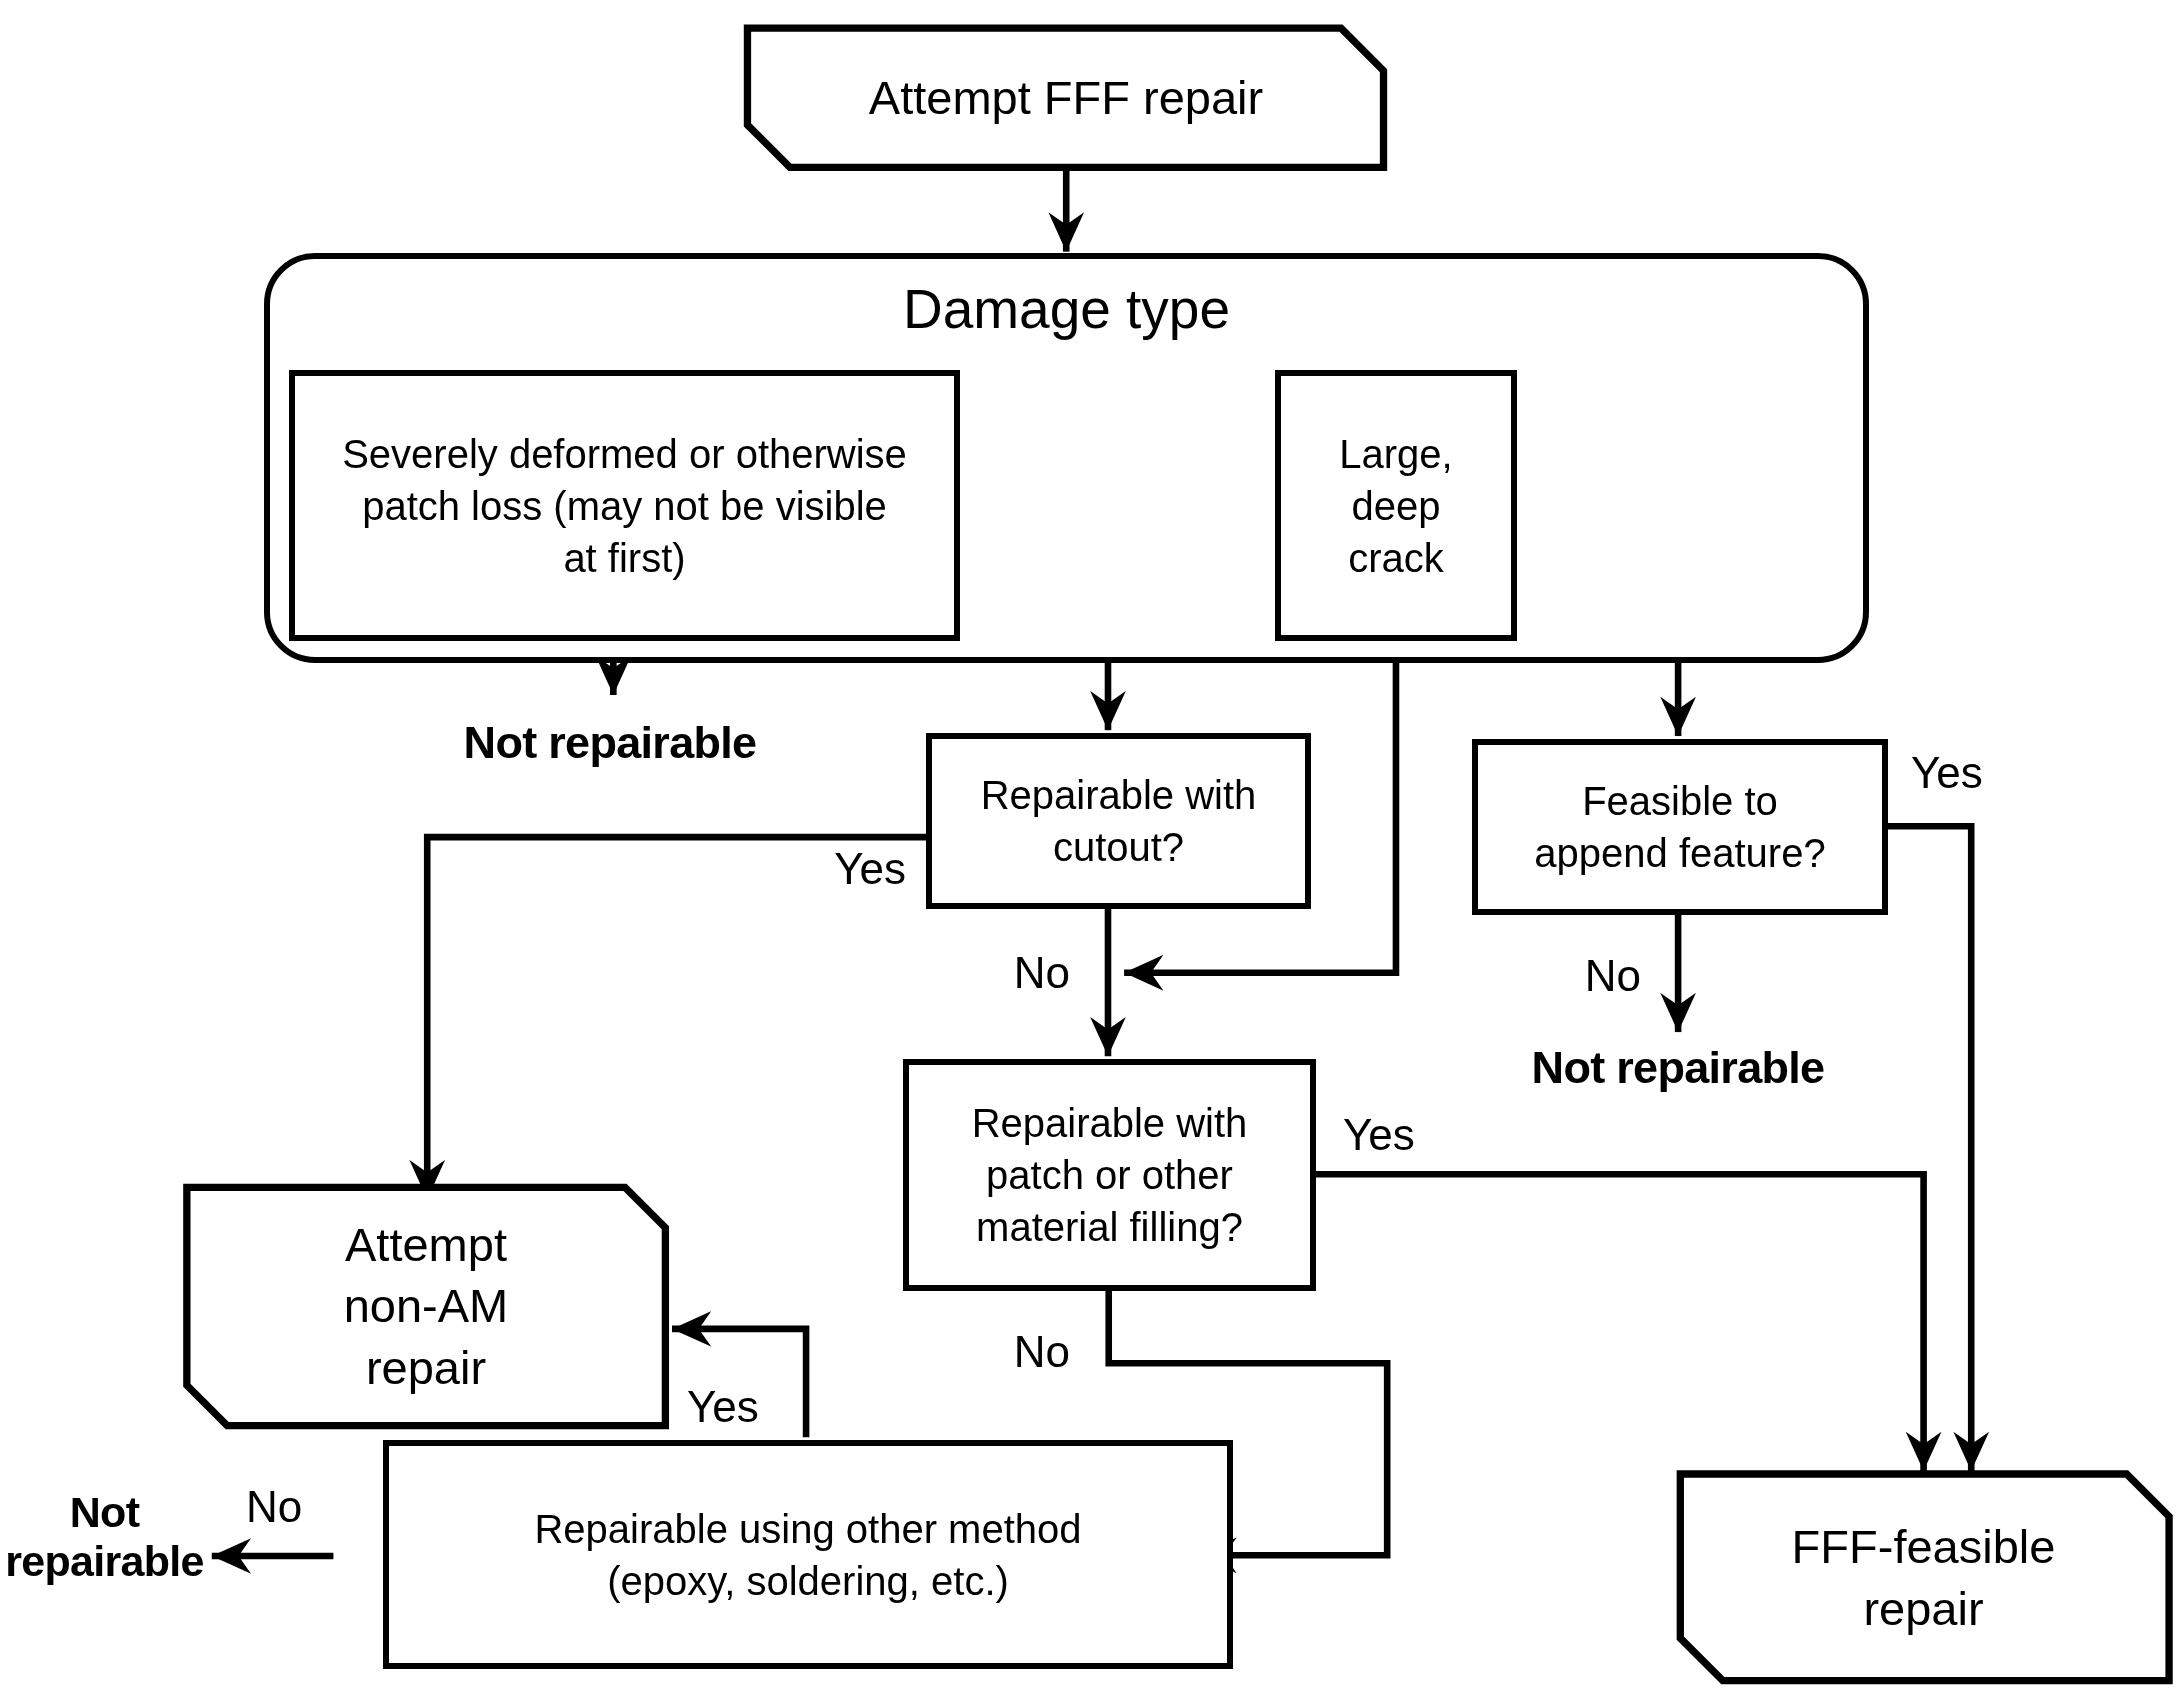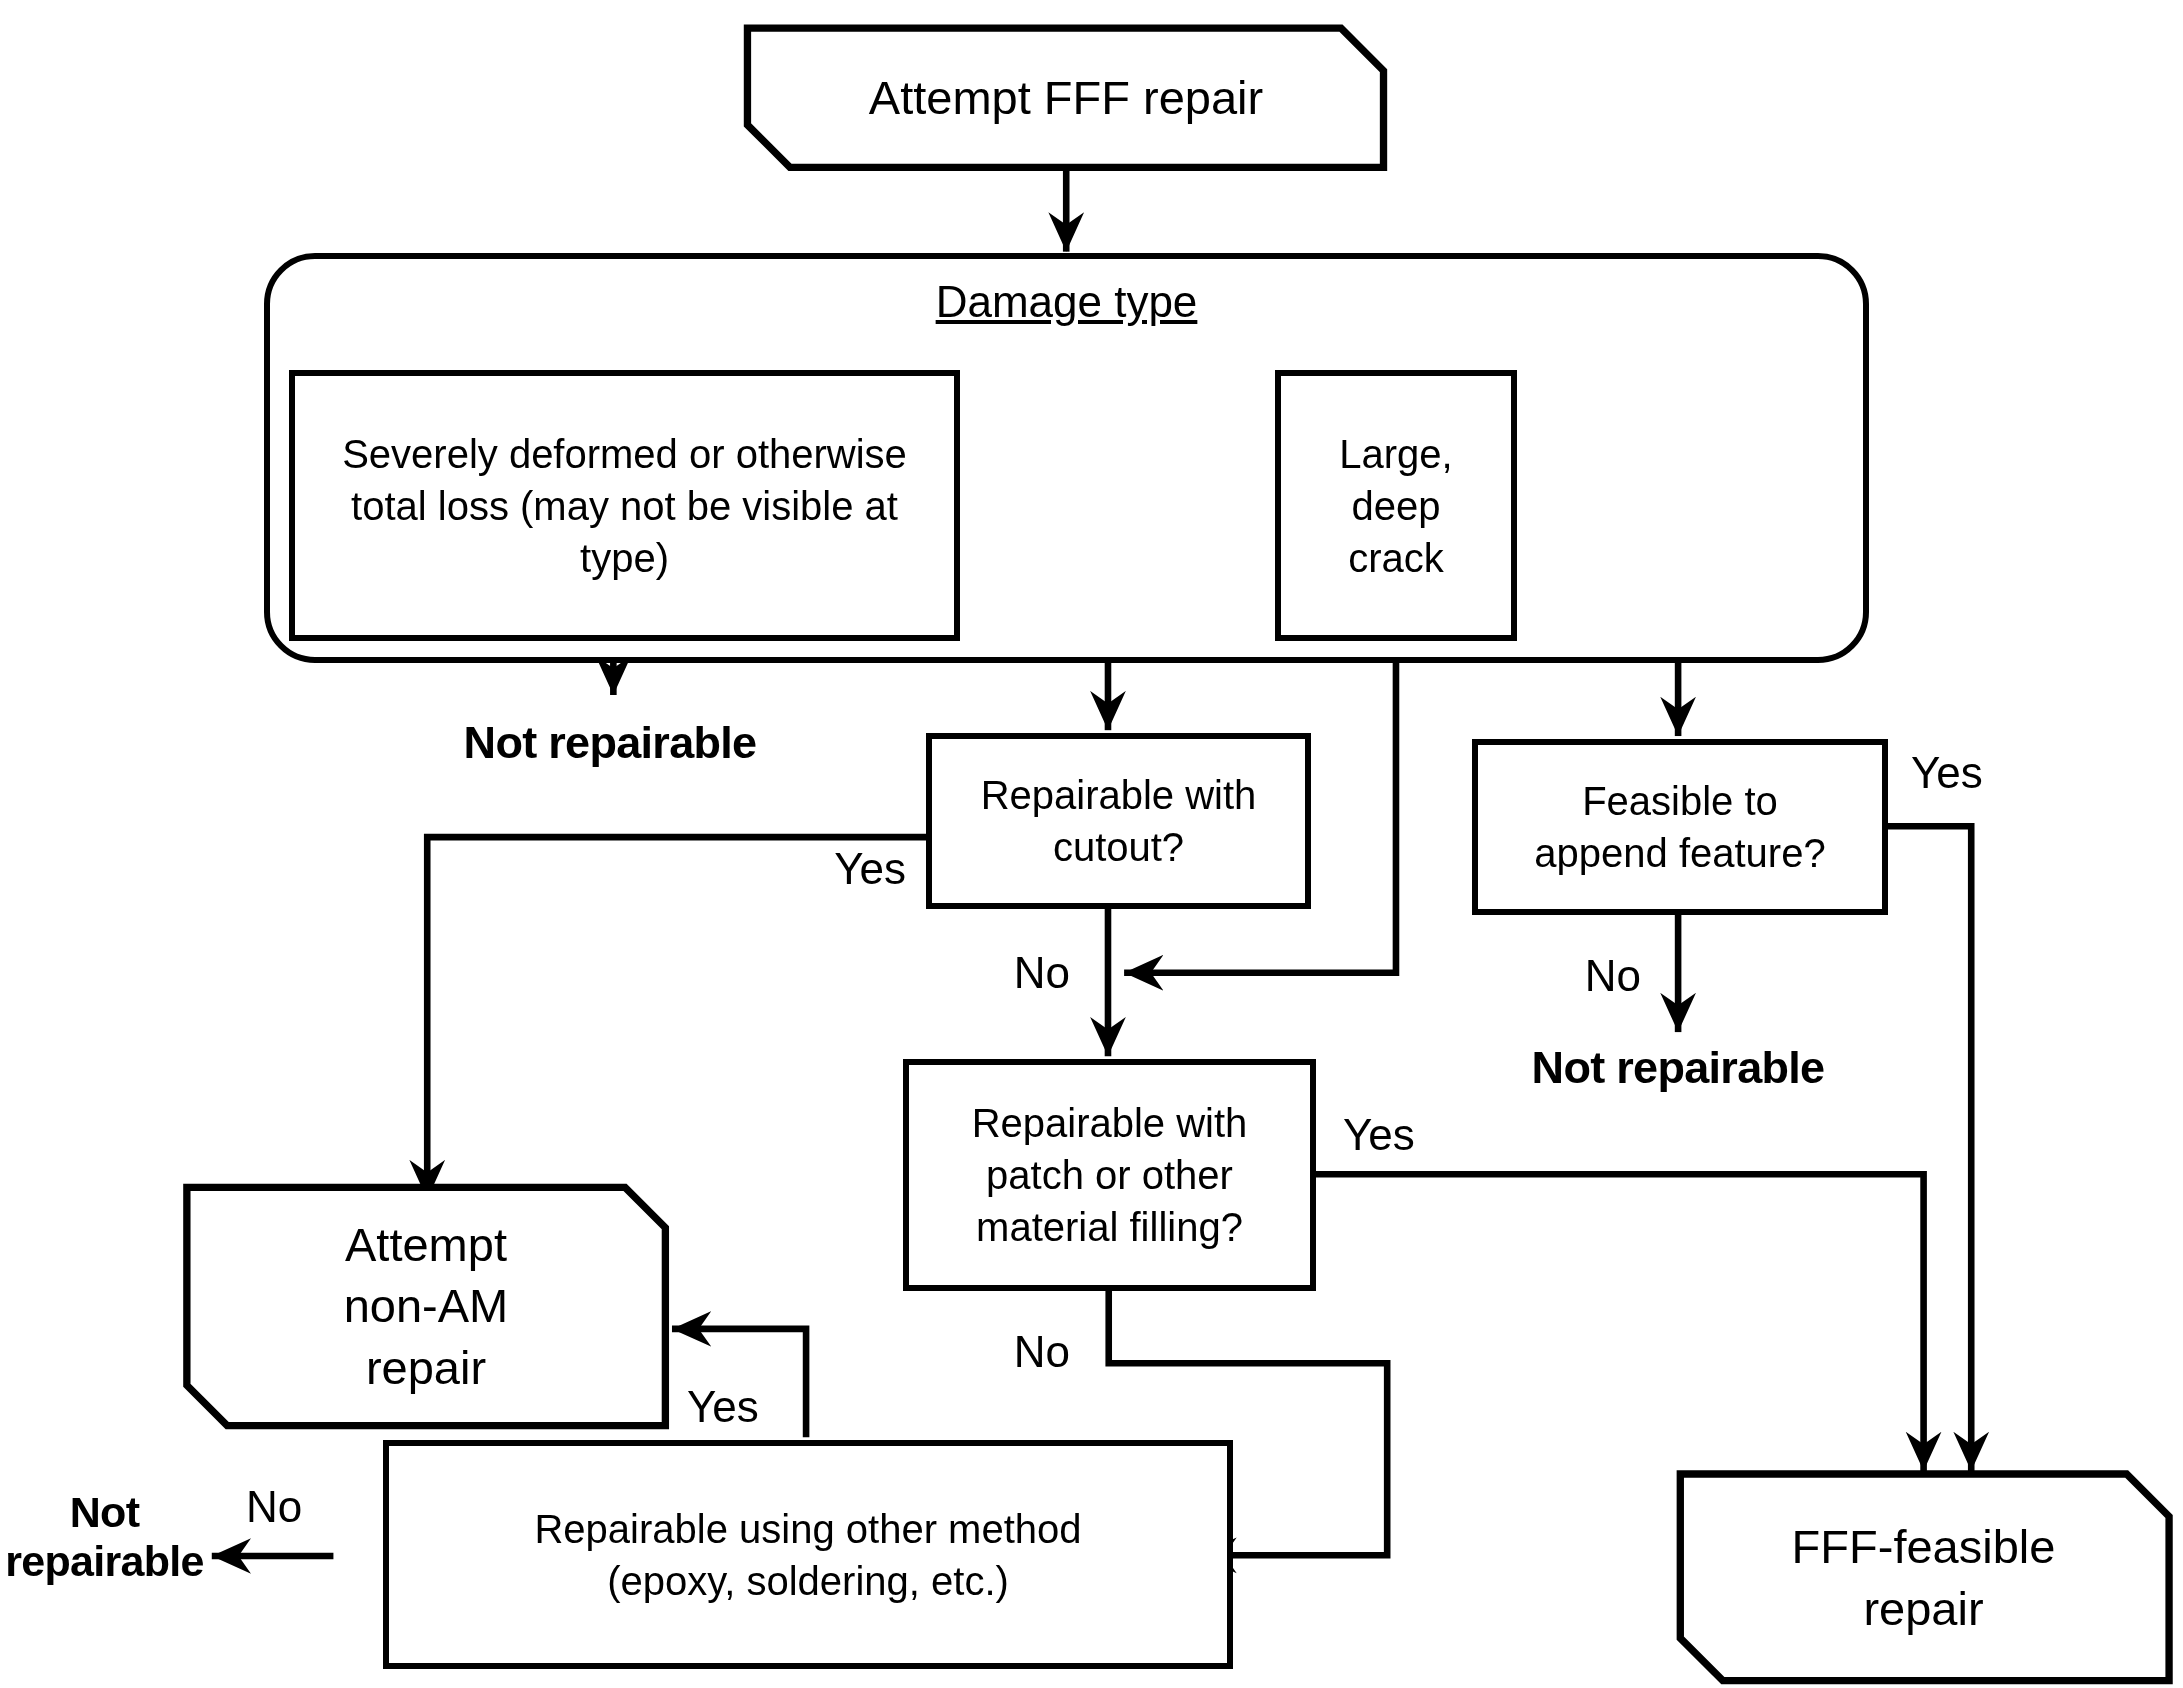--- a/index.html
+++ b/index.html
@@ -23,22 +23,21 @@
   .group{
     position:absolute;
     border:6.6px solid #000;
     border-radius:51px;
     background:#fff;
     box-sizing:border-box;
   }
   .grouptitle{
     position:absolute;
     text-align:center;
-    font-size:44px;
-    text-decoration:underline;
+    font-size:55px;
   }
   .termlabel{
     position:absolute;
     display:flex;align-items:center;justify-content:center;
     text-align:center;
     font-size:47px;line-height:1.3;
   }
   .outcome{
     position:absolute;
     font-weight:bold;
@@ -90,21 +89,21 @@
 
   <div class="termlabel" style="left:748px;top:28px;width:636px;height:139px;">Attempt FFF repair</div>
 
   <div class="termlabel" style="left:294px;top:1187px;width:264px;height:238px;">Attempt non-AM repair</div>
 
   <div class="termlabel" style="left:1744px;top:1474px;width:359px;height:207px;">FFF-feasible repair</div>
 
   <div class="group" style="left:264px;top:253px;width:1605px;height:410px;"></div>
   <div class="grouptitle" style="left:264px;top:277px;width:1605px;">Damage type</div>
 
-  <div class="node" style="left:289px;top:370px;width:671px;height:271px;padding:0 45px;">Severely deformed or otherwise total loss (may not be visible at type)</div>
+  <div class="node" style="left:289px;top:370px;width:671px;height:271px;padding:0 45px;">Severely deformed or otherwise patch loss (may not be visible at first)</div>
   <div class="node" style="left:1275px;top:370px;width:242px;height:271px;padding:0 29px;">Large, deep crack</div>
 
   <div class="node" style="left:926px;top:733px;width:385px;height:176px;padding:0 22px;">Repairable with cutout?</div>
 
   <div class="node" style="left:1472px;top:739px;width:416px;height:176px;padding:0 50px;">Feasible to append feature?</div>
 
   <div class="node" style="left:903px;top:1059px;width:413px;height:232px;padding:0 33px;">Repairable with patch or other material filling?</div>
 
   <div class="node" style="left:335px;top:1440px;width:850px;height:229px;padding:0 95px;margin-left:48px;">Repairable using other method (epoxy, soldering, etc.)</div>
 

